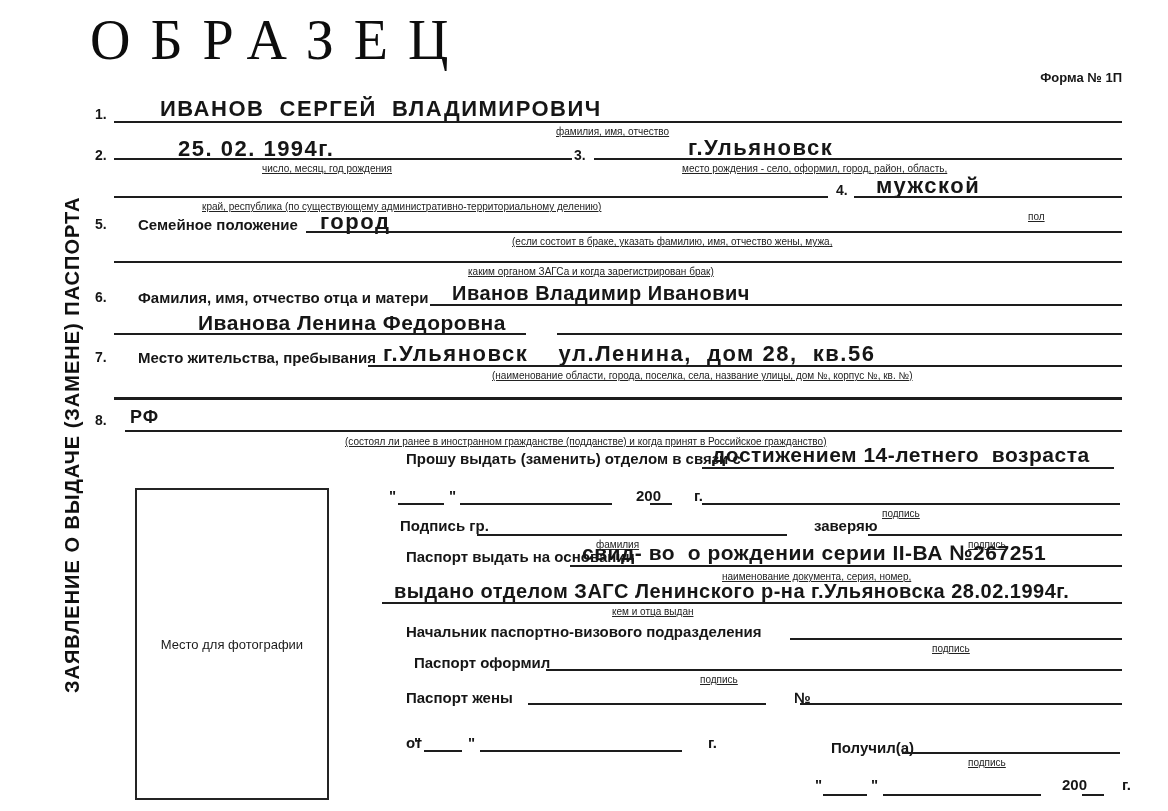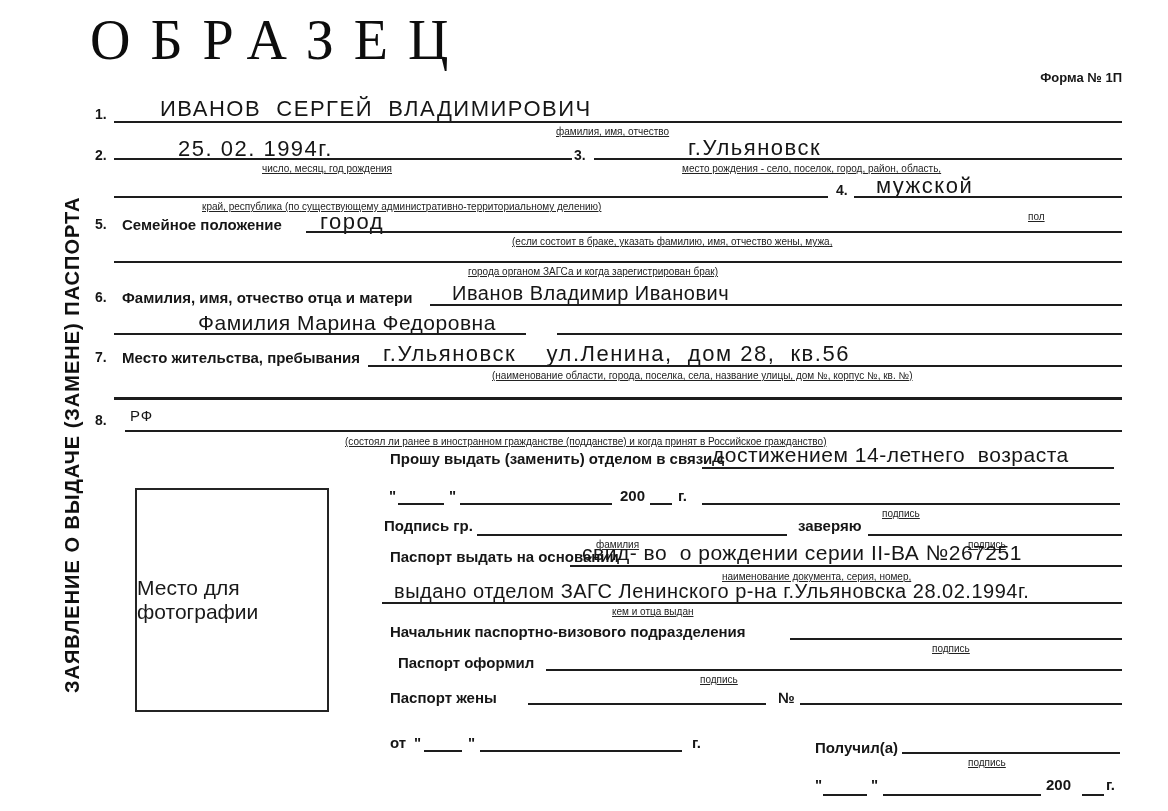--- a/index.html
+++ b/index.html
@@ -6,46 +6,46 @@
   html,body { width:1168px; height:811px; }
   body {
     position:relative;
     background:#ffffff;
     font-family:"Liberation Sans", sans-serif;
     color:#161616;
     overflow:hidden;
   }
   .line { position:absolute; height:2px; background:#1d1d1d; }
   .cap { position:absolute; font-size:10px; color:#232323; white-space:nowrap;text-decoration:underline; }
-  .lbl { position:absolute; font-weight:bold; font-size:15px; white-space:nowrap; }
+  .lbl { position:absolute; font-weight:bold; font-size:15px; white-space:nowrap;margin-left:16px; }
   .num { position:absolute; font-weight:bold; font-size:14px; white-space:nowrap; }
-  .val { position:absolute; font-weight:normal; white-space:pre; letter-spacing:1px; }
-  .v18 { font-size:15px; }
+  .val { position:absolute; font-weight:bold; white-space:pre; letter-spacing:1px; }
+  .v18 { font-size:18px; }
   .v20 { font-size:20px; letter-spacing:0.5px; }
   .v21 { font-size:21px; letter-spacing:0.5px; }
   .v22 { font-size:22px; letter-spacing:1.5px; }
   .q { position:absolute; font-weight:bold; font-size:15px; }
   #title {
     position:absolute; left:90px; top:8px;
     font-family:"Liberation Serif", serif;
     font-size:56px; letter-spacing:20px; font-weight:500; color:#0d0d0d;
     white-space:nowrap;
   }
   #form-code { position:absolute; left:1018px; top:70px; width:104px; text-align:right; font-weight:bold; font-size:13px; }
   #side-title {
     position:absolute; left:50px; top:190px; width:44px; height:510px;
     writing-mode:vertical-rl; transform:rotate(180deg);
     font-weight:bold; font-size:20px; letter-spacing:1px;
     text-align:center; line-height:44px; white-space:nowrap; color:#111;
   }
   #photo-box {
-    position:absolute; left:135px; top:488px; width:194px; height:224px;
+    position:absolute; left:135px; top:488px; width:194px; height:312px;
     border:2px solid #242424; background:#fff;
     display:flex; align-items:center; justify-content:center;
-    font-size:21px; color:#1a1a1a;
+    font-size:13px; color:#1a1a1a;
   }
 </style>
 </head>
 <body>
 
 <div id="title">ОБРАЗЕЦ</div>
 <div id="form-code">Форма № 1П</div>
 <div id="side-title">ЗАЯВЛЕНИЕ О ВЫДАЧЕ (ЗАМЕНЕ) ПАСПОРТА</div>
 
 <span class="num" style="left:95px;top:106px">1.</span>
@@ -54,43 +54,43 @@
 <span class="cap" style="left:556px;top:126px">фамилия, имя, отчество</span>
 
 <span class="num" style="left:95px;top:147px">2.</span>
 <span class="val v22" style="left:178px;top:136px">25. 02. 1994г.</span>
 <div class="line" style="left:114px;top:158px;width:458px"></div>
 <span class="cap" style="left:262px;top:163px">число, месяц, год рождения</span>
 
 <span class="num" style="left:574px;top:147px">3.</span>
 <span class="val v22" style="left:688px;top:135px">г.Ульяновск</span>
 <div class="line" style="left:594px;top:158px;width:528px"></div>
-<span class="cap" style="left:682px;top:163px">место рождения - село, поселок, город, район, область,</span>
+<span class="cap" style="left:682px;top:163px">место рождения - село, оформил, город, район, область,</span>
 
 <div class="line" style="left:114px;top:196px;width:714px"></div>
 <span class="cap" style="left:202px;top:201px">край, республика (по существующему административно-территориальному делению)</span>
 
 <span class="num" style="left:836px;top:182px">4.</span>
 <span class="val v22" style="left:876px;top:173px">мужской</span>
 <div class="line" style="left:854px;top:196px;width:268px"></div>
 <span class="cap" style="left:1028px;top:211px">пол</span>
 
 <span class="num" style="left:95px;top:216px">5.</span>
 <span class="lbl" style="left:122px;top:216px">Семейное положение</span>
 <span class="val v22" style="left:320px;top:209px">город</span>
 <div class="line" style="left:306px;top:231px;width:816px"></div>
 <span class="cap" style="left:512px;top:236px">(если состоит в браке, указать фамилию, имя, отчество жены, мужа,</span>
 <div class="line" style="left:114px;top:261px;width:1008px"></div>
-<span class="cap" style="left:468px;top:266px">города органом ЗАГСа и когда зарегистрирован брак)</span>
+<span class="cap" style="left:468px;top:266px">каким органом ЗАГСа и когда зарегистрирован брак)</span>
 
 <span class="num" style="left:95px;top:289px">6.</span>
 <span class="lbl" style="left:122px;top:289px">Фамилия, имя, отчество отца и матери</span>
 <span class="val v20" style="left:452px;top:282px">Иванов Владимир Иванович</span>
 <div class="line" style="left:430px;top:304px;width:692px"></div>
-<span class="val v21" style="left:198px;top:311px">Фамилия Марина Федоровна</span>
+<span class="val v21" style="left:198px;top:311px">Иванова Ленина Федоровна</span>
 <div class="line" style="left:114px;top:333px;width:412px"></div>
 <div class="line" style="left:557px;top:333px;width:565px"></div>
 
 <span class="num" style="left:95px;top:349px">7.</span>
 <span class="lbl" style="left:122px;top:349px">Место жительства, пребывания</span>
 <span class="val v22" style="left:383px;top:341px">г.Ульяновск    ул.Ленина,  дом 28,  кв.56</span>
 <div class="line" style="left:368px;top:365px;width:754px"></div>
 <span class="cap" style="left:492px;top:370px">(наименование области, города, поселка, села, название улицы, дом №, корпус №, кв. №)</span>
 <div class="line" style="left:114px;top:397px;width:1008px;height:3px"></div>
 

